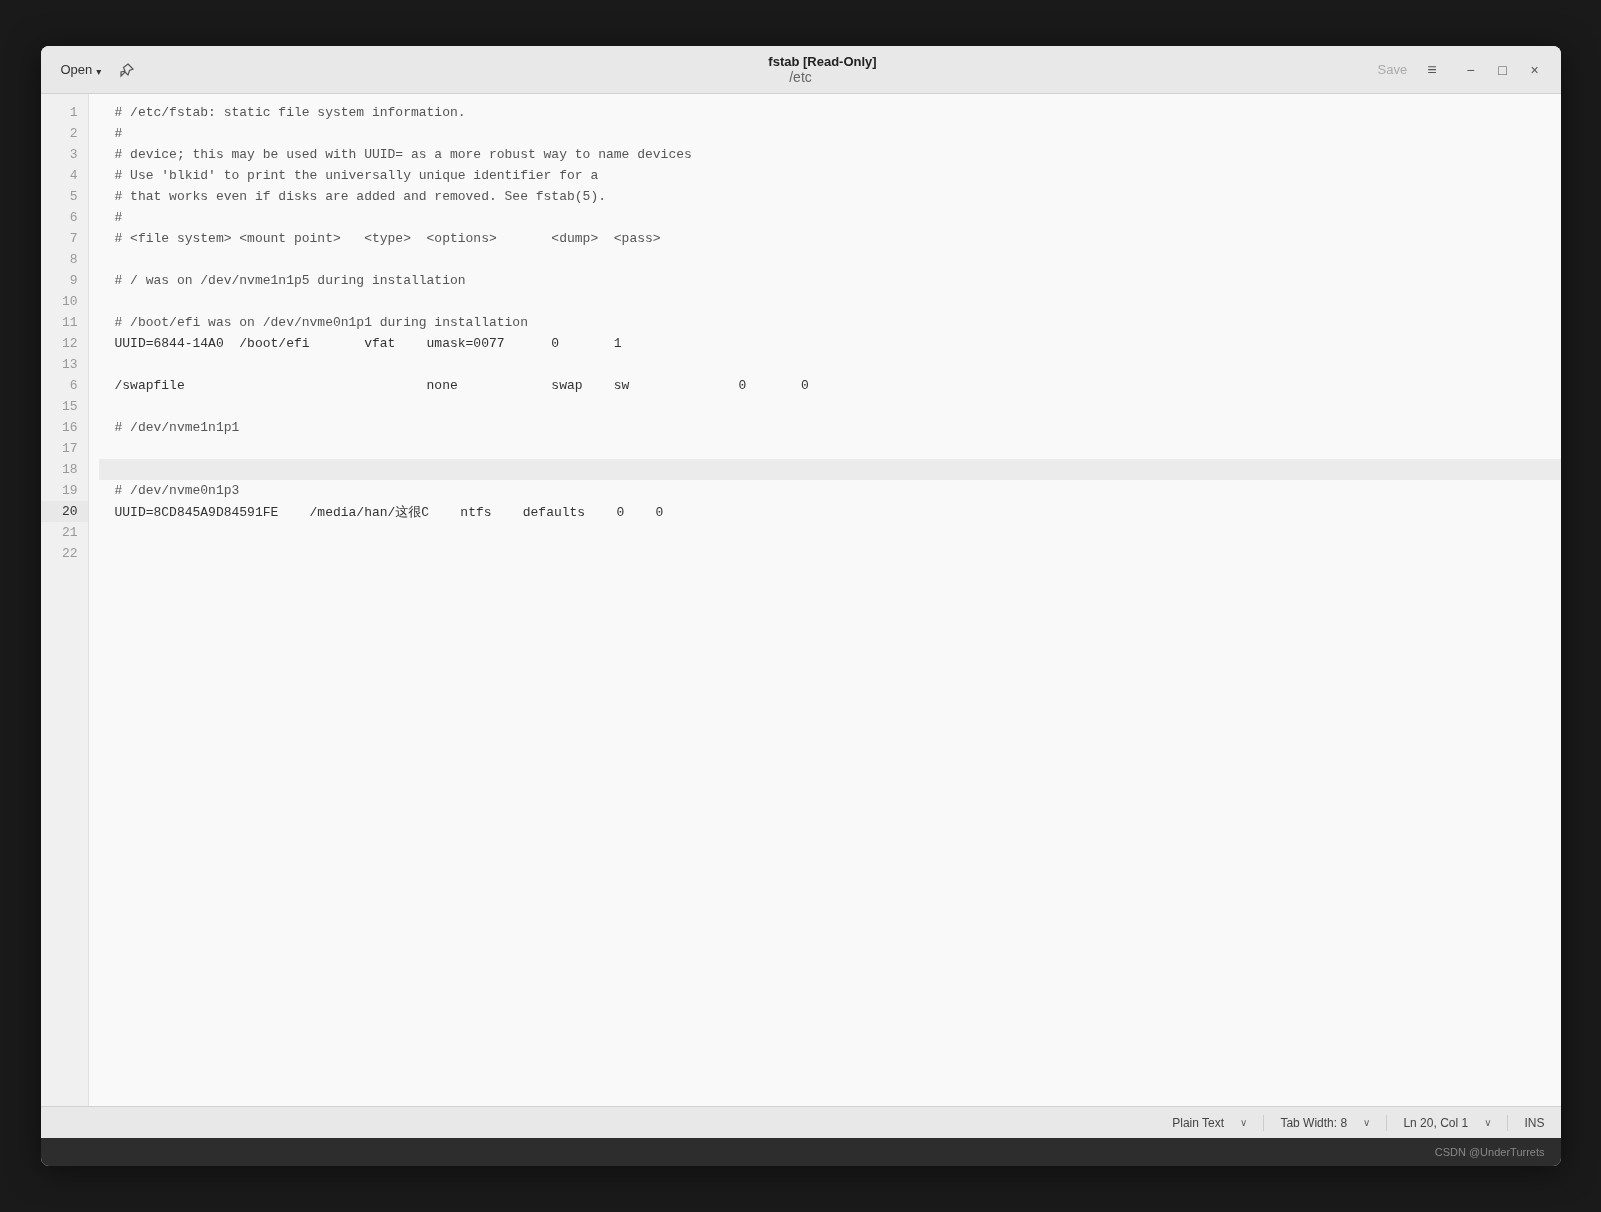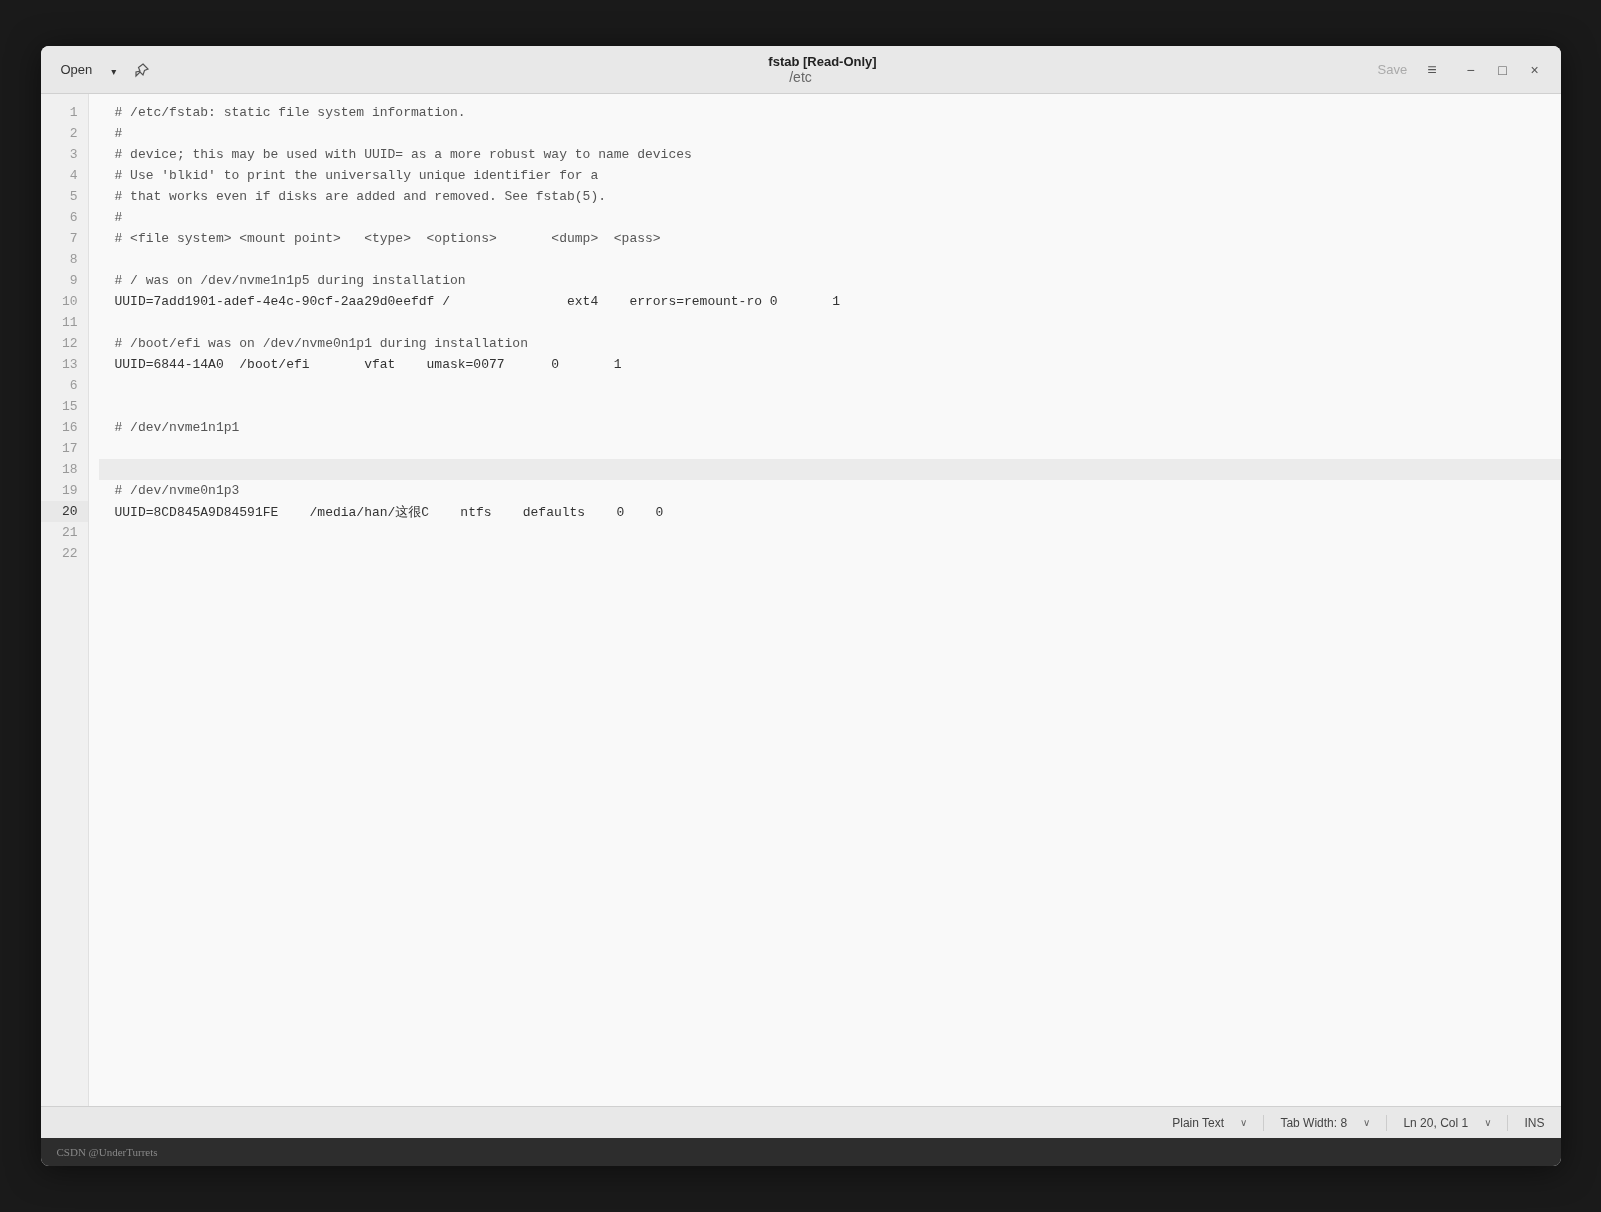--- a/index.html
+++ b/index.html
@@ -43,21 +43,21 @@
 
     .titlebar-left {
       display: flex;
       align-items: center;
       gap: 8px;
     }
 
     .open-btn {
       display: flex;
       align-items: flex-end;
-      gap: 19px;
+      gap: 4px;
       font-size: 13px;
       color: #333;
       cursor: pointer;
       padding: 4px 8px;
       border-radius: 4px;
     }
 
     .pin-icon {
       width: 20px;
       height: 20px;
@@ -215,23 +215,23 @@
       width: 1px;
       height: 16px;
       background: #ccc;
     }
 
     .bottom-bar {
       height: 28px;
       background: #2d2d2d;
       display: flex;
       align-items: center;
+      justify-content: flex-end;
       padding: 0 16px;
       flex-shrink: 0;
-      font-family: Liberation Serif, serif;
     }
 
     .watermark {
       font-size: 11px;
       color: #888;
     }
   </style>
 </head>
 <body>
 
@@ -294,25 +294,25 @@
     <div class="code-content" id="code-content-container">
         <div class="code-line comment"># /etc/fstab: static file system information.</div>
         <div class="code-line comment">#</div>
         <div class="code-line comment"># device; this may be used with UUID= as a more robust way to name devices</div>
         <div class="code-line comment"># Use 'blkid' to print the universally unique identifier for a</div>
         <div class="code-line comment"># that works even if disks are added and removed. See fstab(5).</div>
         <div class="code-line comment">#</div>
         <div class="code-line comment"># &lt;file system&gt; &lt;mount point&gt;   &lt;type&gt;  &lt;options&gt;       &lt;dump&gt;  &lt;pass&gt;</div>
         <div class="code-line">&nbsp;</div>
         <div class="code-line comment"># / was on /dev/nvme1n1p5 during installation</div>
-        <div class="code-line">UUID=7add1901-adef-4e4c-90cf-2aa29d0eefdf /               ext4    errors=remount-ro 0       1</div>
         <div class="code-line">&nbsp;</div>
         <div class="code-line comment"># /boot/efi was on /dev/nvme0n1p1 during installation</div>
         <div class="code-line">UUID=6844-14A0  /boot/efi       vfat    umask=0077      0       1</div>
         <div class="code-line">&nbsp;</div>
+        <div class="code-line">/swapfile                               none            swap    sw              0       0</div>
         <div class="code-line">&nbsp;</div>
         <div class="code-line comment"># /dev/nvme1n1p1</div>
         <div class="code-line">&nbsp;</div>
         <div class="code-line highlighted">&nbsp;</div>
         <div class="code-line comment"># /dev/nvme0n1p3</div>
         <div class="code-line">UUID=8CD845A9D84591FE    /media/han/这很C    ntfs    defaults    0    0</div>
       </div>
   </div>
 
   <div class="statusbar">

